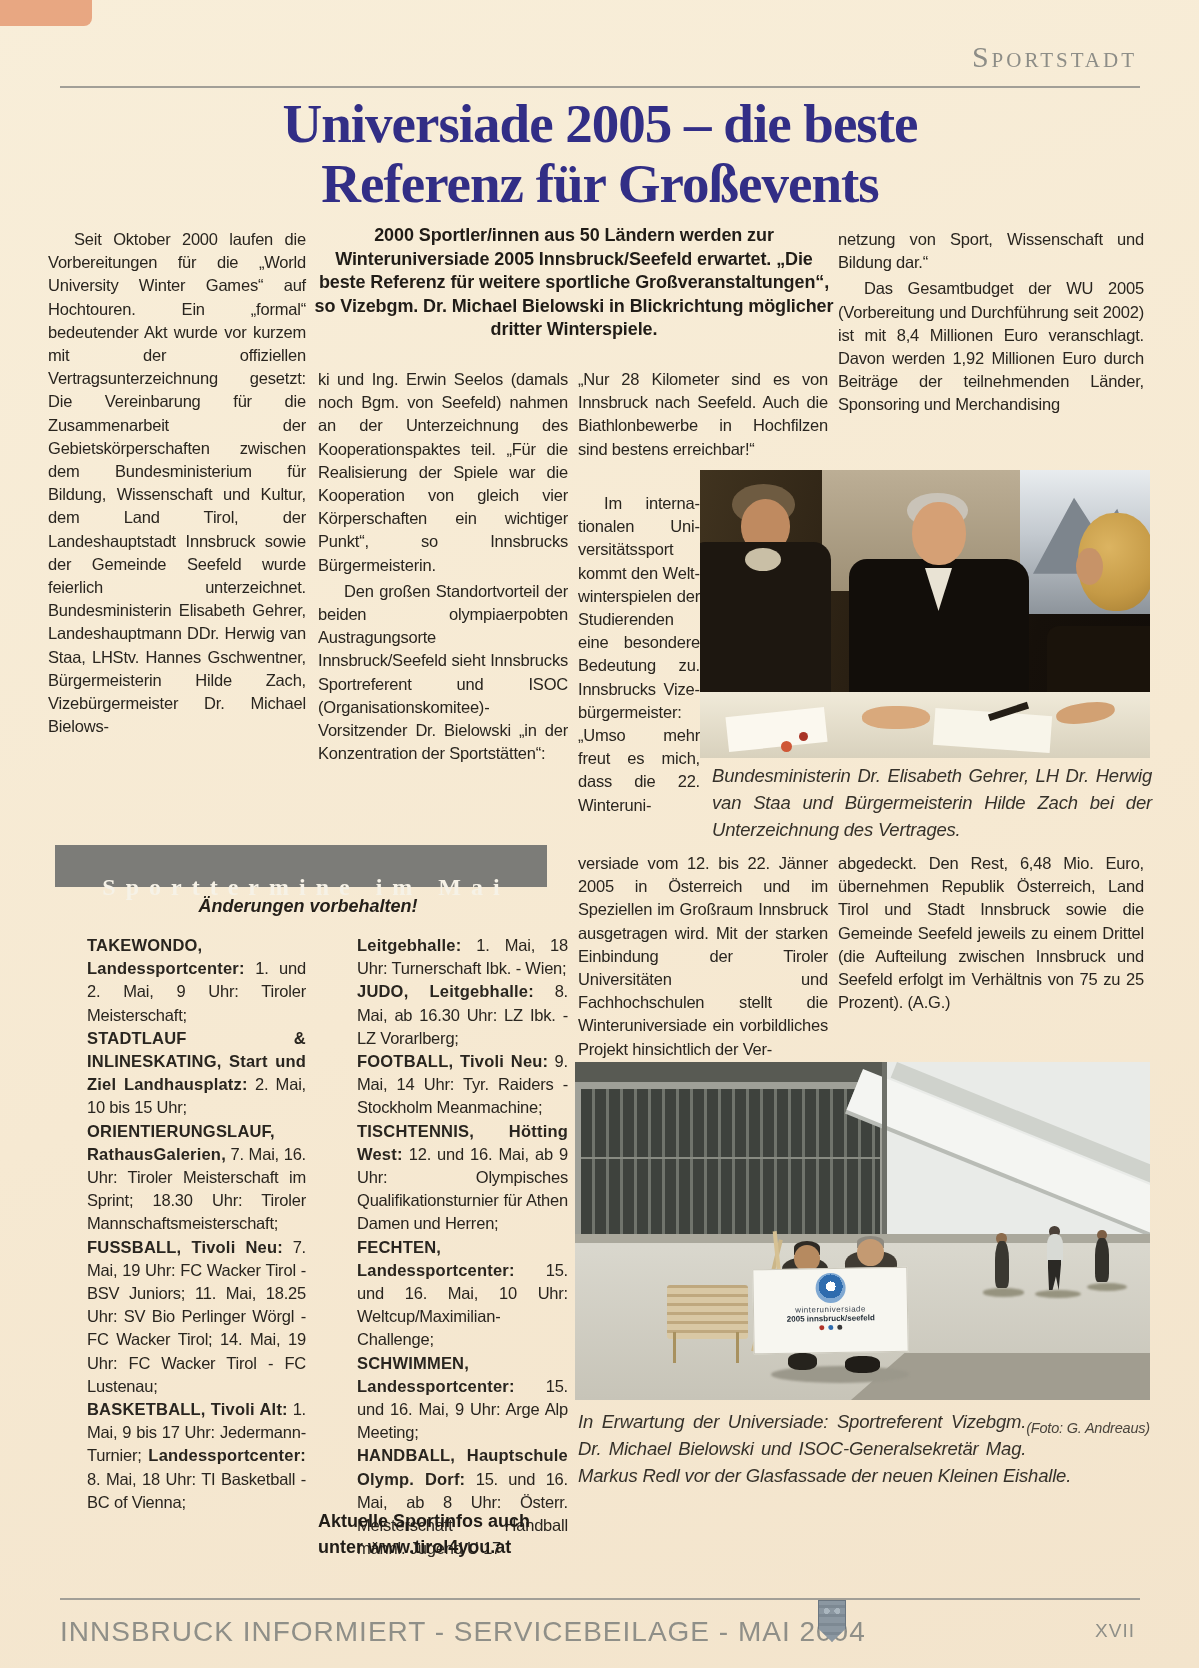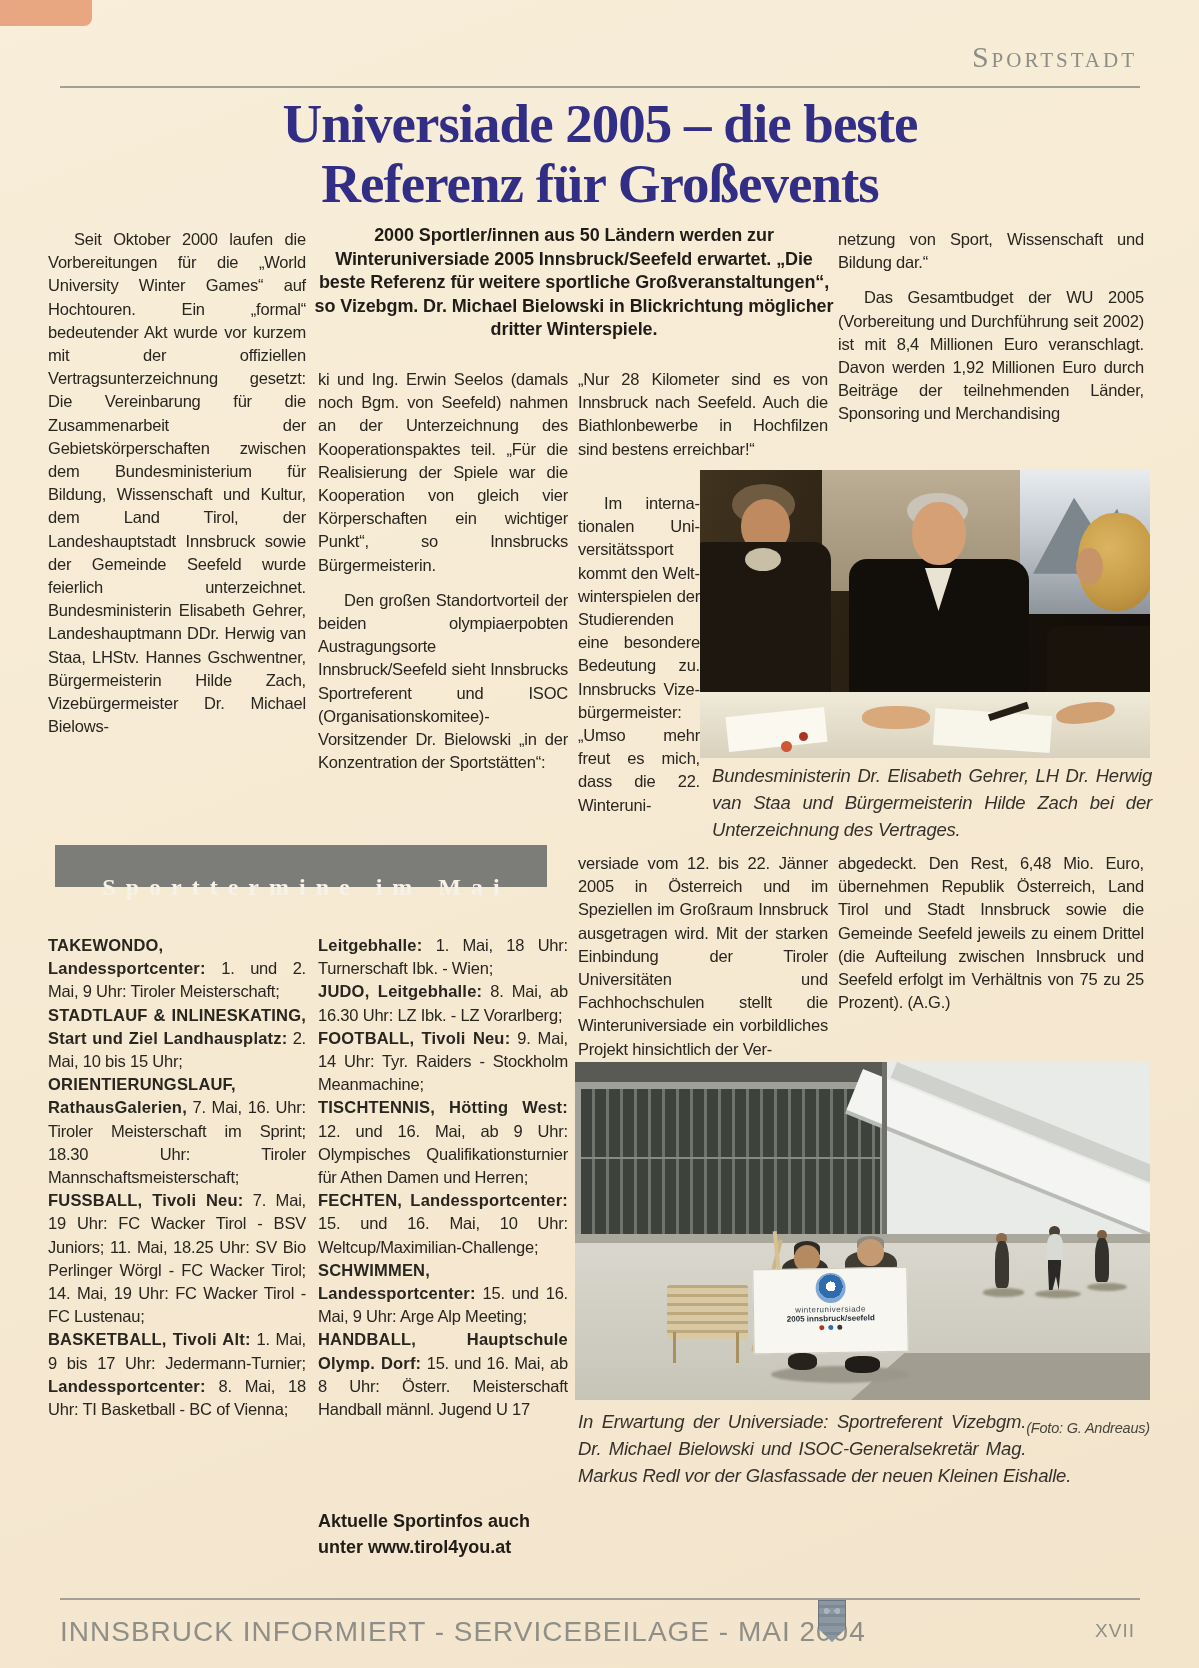--- a/index.html
+++ b/index.html
@@ -40,21 +40,21 @@
     left:312px; top:224px; width:524px; text-align:center;
     font-weight:700; font-size:18px; line-height:23.5px; color:#201c17;
     letter-spacing:-0.1px;
   }
   .col2 { left:318px; top:368px; width:250px; }
   .col3a { left:578px; top:368px; width:250px; }
   .col3b { left:578px; top:492px; width:122px; }
   .col3c { left:578px; top:852px; width:250px; }
   .col4a { left:838px; top:228px; width:306px; }
   .col4b { left:838px; top:852px; width:306px; }
-  .body-txt p + p { margin-top:12px; }
+  .body-txt p + p { margin-top:3px; }
 
   
   .caption {
     font-style:italic; font-size:18.5px; line-height:27px; color:#35312a;
     text-align:justify; letter-spacing:-0.2px;
   }
   .cap1 { left:712px; top:762px; width:440px; }
   .cap2 { left:578px; top:1408px; width:572px; }
   .credit { float:right; font-size:14.5px; color:#4a453d; margin-top:7px; }
 
@@ -66,21 +66,21 @@
   .banner span {
     font-family:"Liberation Serif", serif; color:#f6f2e7; font-size:24px;
     letter-spacing:10px; font-weight:600; padding-left:10px;margin-top:43px;
   }
   .note {
     left:48px; top:896px; width:520px; text-align:center;
     font-weight:700; font-style:italic; font-size:18px; color:#241f19;
   }
   .eventcol1 { left:48px;  top:934px; width:258px; }
   .eventcol2 { left:318px; top:934px; width:250px; }
-  .event { font-size:16.5px; line-height:23.2px; color:#29251f; text-align:justify; letter-spacing:-0.2px; }
+  .event { font-size:16.5px; line-height:23.2px; color:#29251f; text-align:justify; letter-spacing:-0.2px;margin-left:39px; }
   .evb { font-weight:700; letter-spacing:0.2px; }
   .info-bold {
     left:318px; top:1508px; width:250px; font-weight:700; font-size:18px;
     line-height:26px; color:#201c17;
   }
 
   
   .footer-left { left:60px; top:1616px; font-size:28px; color:#8f8f88; letter-spacing:1px; }
   .footer-page { right:64px; top:1620px; font-size:19px; color:#8f8f88; letter-spacing:1px; }
   .shield {
@@ -226,20 +226,21 @@
     <div class="abs p1-hand2"></div>
     <div class="abs p1-pen"></div>
     <div class="abs p1-fl1"></div>
     <div class="abs p1-fl2"></div>
   </div>
   <p class="abs caption cap1">Bundesministerin Dr. Elisabeth Gehrer, LH Dr. Herwig van Staa und Bürgermeisterin Hilde Zach bei der Unterzeichnung des Vertrages.</p>
 
   <div class="abs banner">
     <span>Sporttermine im Mai</span>
   </div>
+  <p class="abs note">Änderungen vorbehalten!</p>
 
   <div class="abs eventcol1">
       <p class="event"><span class="evb">TAKEWONDO, Landessportcenter:</span><span class="evr"> 1. und 2. Mai, 9 Uhr: Tiroler Meisterschaft;</span></p>
       <p class="event"><span class="evb">STADTLAUF &amp; INLINESKATING, Start und Ziel Landhausplatz:</span><span class="evr"> 2. Mai, 10 bis 15 Uhr;</span></p>
       <p class="event"><span class="evb">ORIENTIERUNGSLAUF, RathausGalerien,</span><span class="evr"> 7. Mai, 16. Uhr: Tiroler Meisterschaft im Sprint; 18.30 Uhr: Tiroler Mannschaftsmeisterschaft;</span></p>
       <p class="event"><span class="evb">FUSSBALL, Tivoli Neu:</span><span class="evr"> 7. Mai, 19 Uhr: FC Wacker Tirol - BSV Juniors; 11. Mai, 18.25 Uhr: SV Bio Perlinger Wörgl - FC Wacker Tirol; 14. Mai, 19 Uhr: FC Wacker Tirol - FC Lustenau;</span></p>
       <p class="event"><span class="evb">BASKETBALL, Tivoli Alt:</span><span class="evr"> 1. Mai, 9 bis 17 Uhr: Jedermann-Turnier; </span><span class="evb">Landessportcenter:</span><span class="evr"> 8. Mai, 18 Uhr: TI Basketball - BC of Vienna;</span></p>
     </div>
   <div class="abs eventcol2">
       <p class="event"><span class="evb">Leitgebhalle:</span><span class="evr"> 1. Mai, 18 Uhr: Turnerschaft Ibk. - Wien;</span></p>

